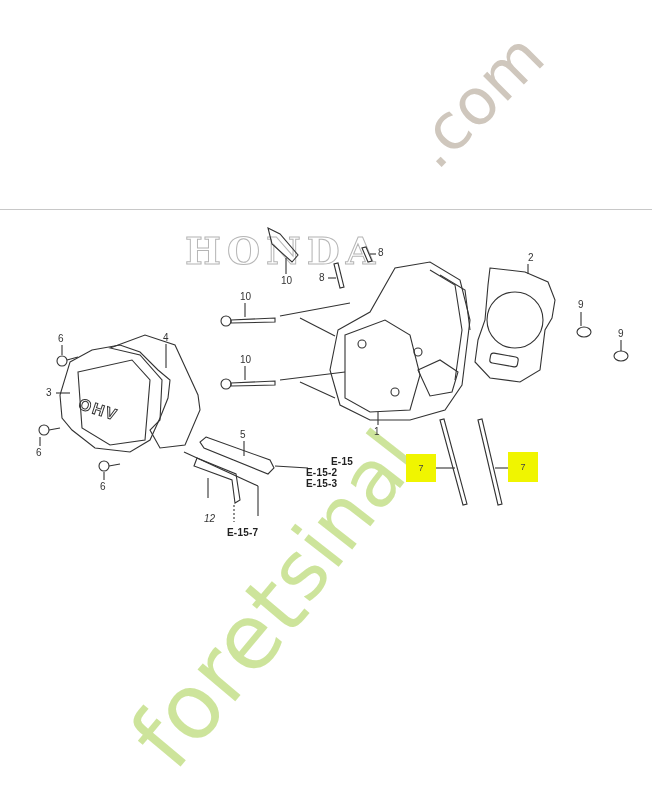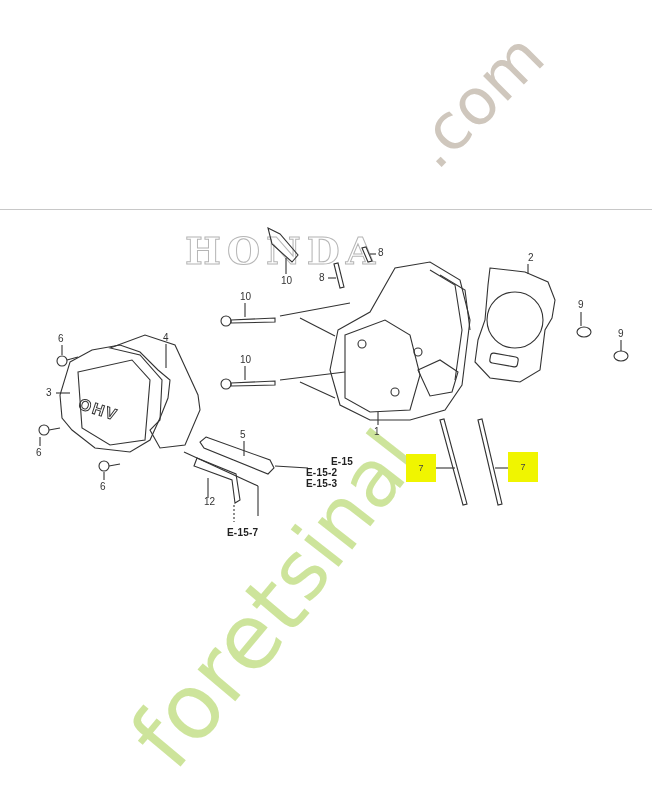--- a/index.html
+++ b/index.html
@@ -117,21 +117,21 @@
     <span>7</span>
   </div>
 
   <div class="label" style="left:319px; top:273px;">8</div>
   <div class="label" style="left:378px; top:248px;">8</div>
   <div class="label" style="left:578px; top:300px;">9</div>
   <div class="label" style="left:618px; top:329px;">9</div>
   <div class="label" style="left:240px; top:292px;">10</div>
   <div class="label" style="left:240px; top:355px;">10</div>
   <div class="label" style="left:281px; top:276px;">10</div>
-  <div class="label" style="left:204px; top:497px;">12</div>
+  <div class="label" style="left:204px; top:514px;font-style:italic;">12</div>
 
   <div class="label" style="left:78px; top:402px; font-size:16px; font-weight:bold; color:transparent; -webkit-text-stroke:1px #333; letter-spacing:2px; transform:rotate(18deg);">OHV</div>
 
   <div class="ref" style="left:311px; top:456px;padding-left:20px;">E-15</div>
   <div class="ref" style="left:306px; top:467px;">E-15-2</div>
   <div class="ref" style="left:306px; top:478px;">E-15-3</div>
   <div class="ref" style="left:227px; top:527px;">E-15-7</div>
 </div>
 
 </body></html>

